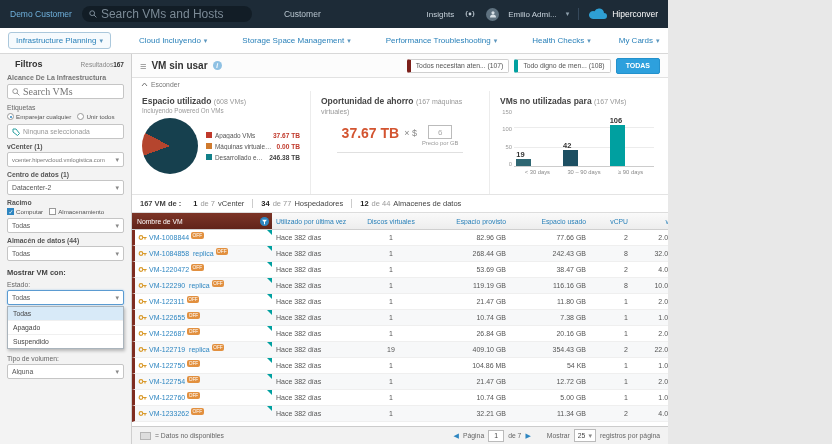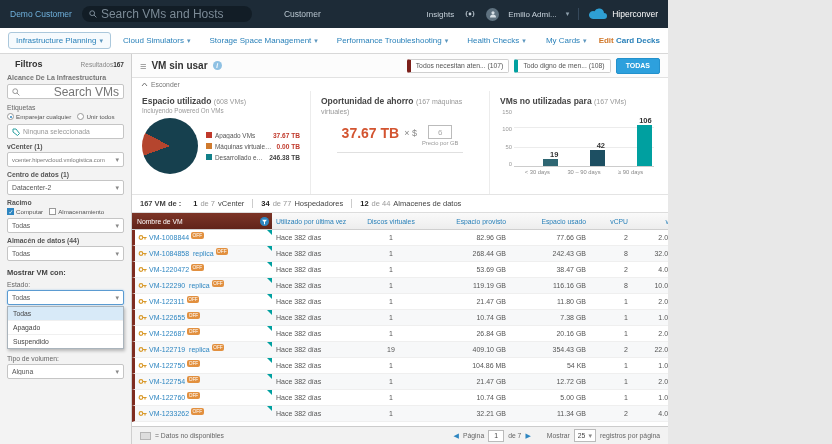--- a/index.html
+++ b/index.html
@@ -16,39 +16,39 @@
   .tb-tabs { display:flex; height:28px; margin-left:8px; }
   .tb-tab { padding:0 14px; line-height:28px; font-size:8.5px; color:#b9c6d0; }
   .tb-tab.active { background:#141f29; color:#fff; font-weight:bold; box-shadow:inset 0 2px 0 #2da0dd; }
   .tb-right { margin-left:auto; display:flex; align-items:center; gap:9px; color:#c6d1da; font-size:8px; white-space:nowrap; }
   .avatar { width:13px; height:13px; border-radius:50%; background:#5f7280; display:flex; align-items:center; justify-content:center; }
   .tb-caret { color:#8fa0ad; font-size:7px; }
   .brand { display:flex; align-items:center; gap:4px; padding-left:9px; border-left:1px solid #35485a; }
   .brand-name { color:#fff; font-size:8.5px; }
 
   
-  .navbar { height:26px; background:#fff; border-bottom:1px solid #d8d8d8; display:flex; align-items:center; padding:0 8px; gap:5px; }
+  .navbar { height:26px; background:#fff; border-bottom:1px solid #d8d8d8; display:flex; align-items:center; padding:0 8px; gap:21px; }
   .nav-item { color:#2980b9; font-size:8px; padding:3px 7px; display:flex; gap:3px; align-items:center; white-space:nowrap; }
   .nav-item.selected { border:1px solid #abc8dc; border-radius:3px; background:#f6fafd; }
   .nav-caret { color:#5c96be; font-size:7px; }
   .nav-right { margin-left:auto; display:flex; gap:12px; align-items:center; font-size:8px; white-space:nowrap; }
   .my-cards { color:#2980b9; display:flex; gap:3px; align-items:center; }
   .edit-decks .pre { color:#d0782a; font-weight:bold; } .edit-decks .suf { color:#2980b9; font-weight:bold; }
 
   
   .content { display:flex; height:390px; }
 
   
   .sidebar { width:132px; min-width:132px; background:#f3f3f3; border-right:1px solid #cfcfcf; padding:5px 7px; font-size:7px; color:#555; overflow:hidden; }
   .sb-head { display:flex; justify-content:space-between; align-items:baseline; margin-bottom:5px; }
   .sb-title { font-size:9px; font-weight:bold; color:#333;padding-left:8px; }
   .sb-results { font-size:6.5px; color:#888; } .sb-results b { color:#333; }
   .sb-sec { font-size:7px; font-weight:bold; color:#777; margin:3px 0 3px; }
   .sb-search { display:flex; align-items:center; gap:3px; background:#fff; border:1px solid #c5c5c5; border-radius:2px; height:15px; padding:0 4px; margin-bottom:5px; }
-  .sb-search input { border:none; outline:none; flex:1; font-size:12px; color:#555; background:transparent; font-family:Liberation Sans, sans-serif; min-width:0;text-align:right; }
+  .sb-search input { border:none; outline:none; flex:1; font-size:10px; color:#555; background:transparent; font-family:Liberation Serif, serif; min-width:0; }
   .sb-label { font-size:6.8px; color:#666; margin:4px 0 2px; }
   .sb-label.strong { font-weight:bold; color:#555; }
   .sb-label.big { font-size:7.5px; font-weight:bold; color:#444; margin-top:7px; }
   .sb-radios { display:flex; gap:6px; font-size:6.2px; margin:2px 0 4px; flex-wrap:wrap; }
   .sb-radios label, .sb-checks label { display:flex; align-items:center; gap:2px; }
   .radio { width:7px; height:7px; border:1px solid #999; border-radius:50%; background:#fff; position:relative; flex:none; }
   .radio.checked::after { content:""; position:absolute; inset:1.5px; background:#2e86c1; border-radius:50%; }
   .cbx { width:7px; height:7px; border:1px solid #999; background:#fff; position:relative; flex:none; }
   .cbx.checked { background:#2e86c1; border-color:#2e86c1; }
   .cbx.checked::after { content:"\2713"; color:#fff; font-size:6px; position:absolute; top:-1px; left:0.5px; }
@@ -99,21 +99,21 @@
   .price-box { width:24px; height:14px; border:1px solid #bbb; font-size:8px; color:#aaa; text-align:center; font-family:inherit; outline:none; }
   .price-label { font-size:5.8px; color:#999; margin-top:1px; }
   .sav-div { border-top:1px solid #e0e0e0; margin:6px 16px 4px; }
   .total { text-align:center; font-size:14px; font-weight:bold; color:#3fa13c; }
 
   .bar-chart { display:flex; margin-top:3px; padding-right:4px; }
   .y-axis { width:14px; height:58px; display:flex; flex-direction:column; justify-content:space-between; align-items:flex-end; font-size:5.8px; color:#999; padding-right:2px; }
   .plot-wrap { flex:1; min-width:0; }
   .plot { height:58px; display:flex; align-items:flex-end; justify-content:space-around; border-bottom:1px solid #ccc;
           background:repeating-linear-gradient(to top, transparent 0, transparent 18.3px, #ececec 18.3px, #ececec 19.3px); }
-  .bar-col { display:flex; flex-direction:column; align-items:flex-end; justify-content:flex-end; width:30%; }
+  .bar-col { display:flex; flex-direction:column; align-items:flex-start; justify-content:flex-end; width:30%; }
   .bar-val { font-size:7.5px; font-weight:bold; color:#333; }
   .bar { width:15px; }
   .x-axis { display:flex; justify-content:space-around; font-size:5.8px; color:#888; margin-top:2px; }
   .x-axis div { width:30%; text-align:center; white-space:nowrap; }
 
   .summary { height:18px; display:flex; align-items:center; padding:0 8px; border-bottom:1px solid #ddd; font-size:7.5px; color:#444; }
   .sum-prefix { font-weight:bold; margin-right:4px; }
   .sum-items { display:flex; align-items:center; }
   .sum-item { padding:0 8px; display:flex; gap:3px; align-items:baseline; }
   .sum-item + .sum-item { border-left:1px solid #ccc; }
@@ -182,21 +182,21 @@
       </span>
     </div>
   </header>
 
   <div class="navbar">
     <span class="nav-item selected">
         <span>Infrastructure Planning</span>
         <span class="nav-caret">▾</span>
       </span>
     <span class="nav-item">
-        <span>Cloud Simulators</span>
+        <span>Cloud Incluyendo</span>
         <span class="nav-caret">▾</span>
       </span>
     <span class="nav-item">
         <span>Storage Space Management</span>
         <span class="nav-caret">▾</span>
       </span>
     <span class="nav-item">
         <span>Performance Troubleshooting</span>
         <span class="nav-caret">▾</span>
       </span>

